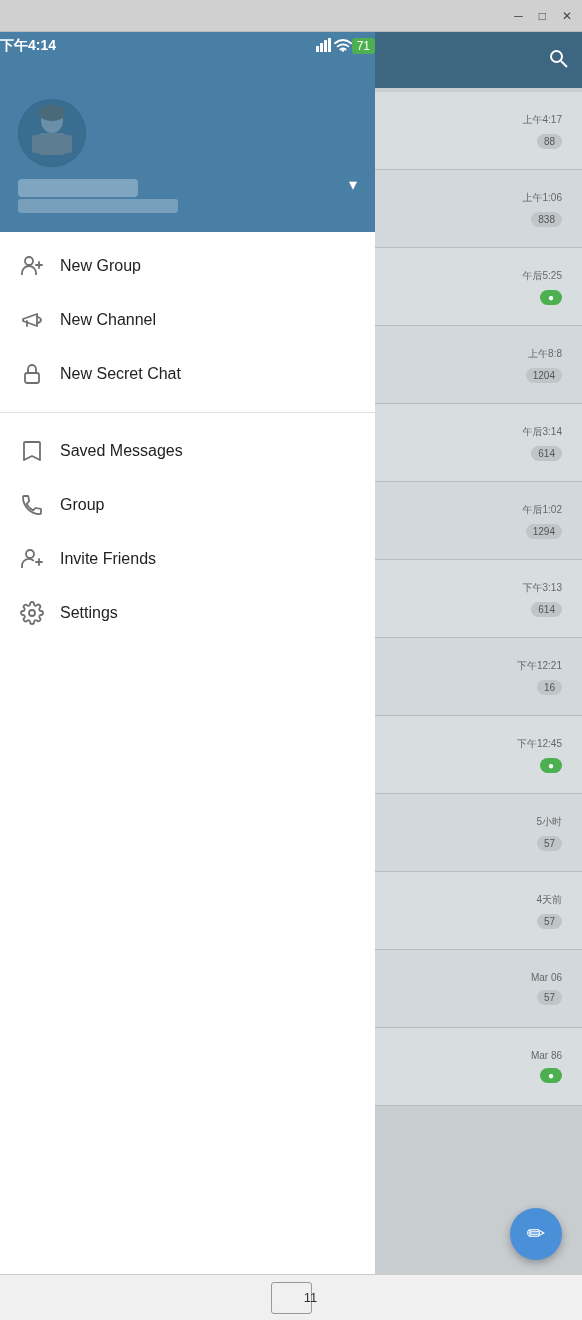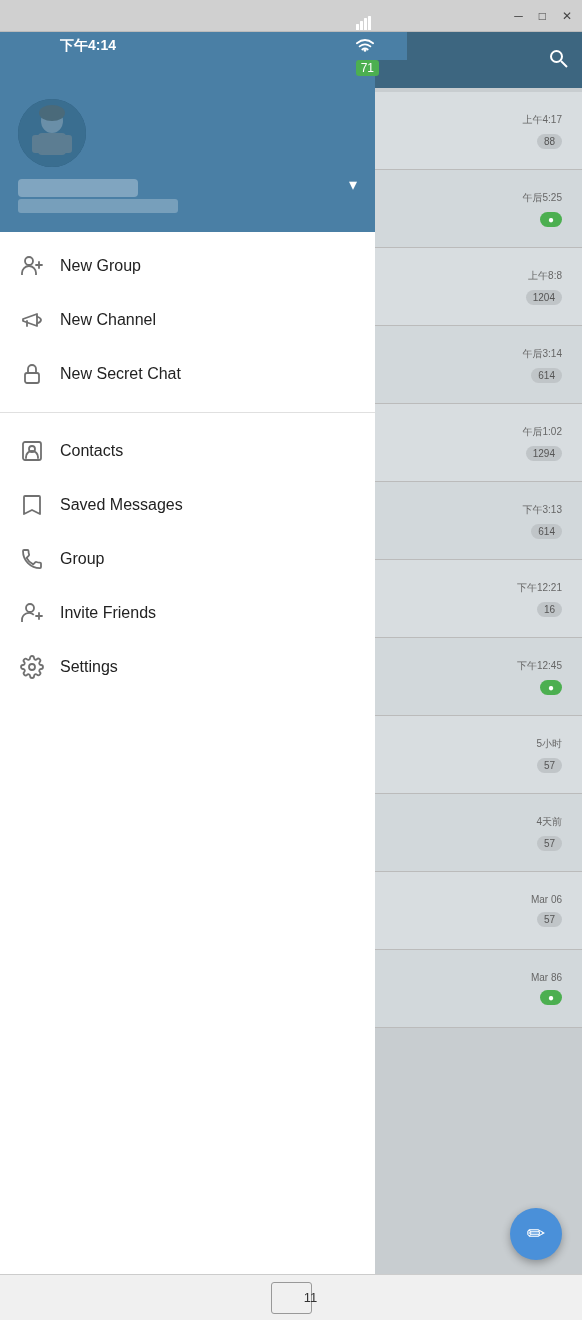--- a/index.html
+++ b/index.html
@@ -34,34 +34,31 @@
     .status-bar {
       position: absolute;
       top: 32px;
       left: 0;
       width: 375px;
       height: 28px;
       background: #4a7fa5;
       display: flex;
       align-items: center;
       justify-content: space-between;
-      padding: 0 28px;
+      padding: 0 0;
       z-index: 10;
-      margin-left: 32px;
     }
     .status-time {
       color: white;
       font-size: 14px;
       font-weight: 600;
     }
     .status-icons {
       display: flex;
-      align-items: flex-start;
-      gap: 6px;
-      flex-direction: column;
+      align-items: flex-end;
     }
     .status-icons span {
       color: white;
       font-size: 11px;
     }
 
     
     .right-panel {
       position: absolute;
       top: 32px;
@@ -325,20 +322,23 @@
         <circle cx="8.5" cy="8.5" r="5.5"></circle>
         <line x1="13" y1="13" x2="19" y2="19"></line>
       </svg>
     </span>
   </div>
   <div class="chat-list-bg">
     <div class="chat-item-bg">
       <div class="chat-meta"><div class="chat-time">上午4:17</div><span class="chat-badge">88</span></div>
     </div>
     <div class="chat-item-bg">
+      <div class="chat-meta"><div class="chat-time">上午1:06</div><span class="chat-badge">838</span></div>
+    </div>
+    <div class="chat-item-bg">
       <div class="chat-meta"><div class="chat-time">午后5:25</div><span class="chat-badge green">●</span></div>
     </div>
     <div class="chat-item-bg">
       <div class="chat-meta"><div class="chat-time">上午8:8</div><span class="chat-badge">1204</span></div>
     </div>
     <div class="chat-item-bg">
       <div class="chat-meta"><div class="chat-time">午后3:14</div><span class="chat-badge">614</span></div>
     </div>
     <div class="chat-item-bg">
       <div class="chat-meta"><div class="chat-time">午后1:02</div><span class="chat-badge">1294</span></div>
@@ -426,30 +426,20 @@
           <path d="M8 11V7a4 4 0 0 1 8 0v4" stroke-linecap="round"></path>
         </svg>
       </span>
       <span class="menu-label">New Secret Chat</span>
     </div>
   </div>
 
   <div class="menu-separator"></div>
 
   <div class="menu-section">
-    <div class="menu-item">
-      <span class="menu-icon">
-        <svg width="24" height="24" viewBox="0 0 24 24" fill="none" stroke="#707070" stroke-width="1.8">
-          <rect x="3" y="3" width="18" height="18" rx="2"></rect>
-          <circle cx="12" cy="10" r="3"></circle>
-          <path d="M6 19v-1a6 6 0 0 1 12 0v1" stroke-linecap="round"></path>
-        </svg>
-      </span>
-      <span class="menu-label">Contacts</span>
-    </div>
     <div class="menu-item">
       <span class="menu-icon">
         <svg width="24" height="24" viewBox="0 0 24 24" fill="none" stroke="#707070" stroke-width="1.8">
           <path d="M5 3h14a1 1 0 0 1 1 1v17l-8-4-8 4V4a1 1 0 0 1 1-1z" stroke-linejoin="round"></path>
         </svg>
       </span>
       <span class="menu-label">Saved Messages</span>
     </div>
     <div class="menu-item">
       <span class="menu-icon">

